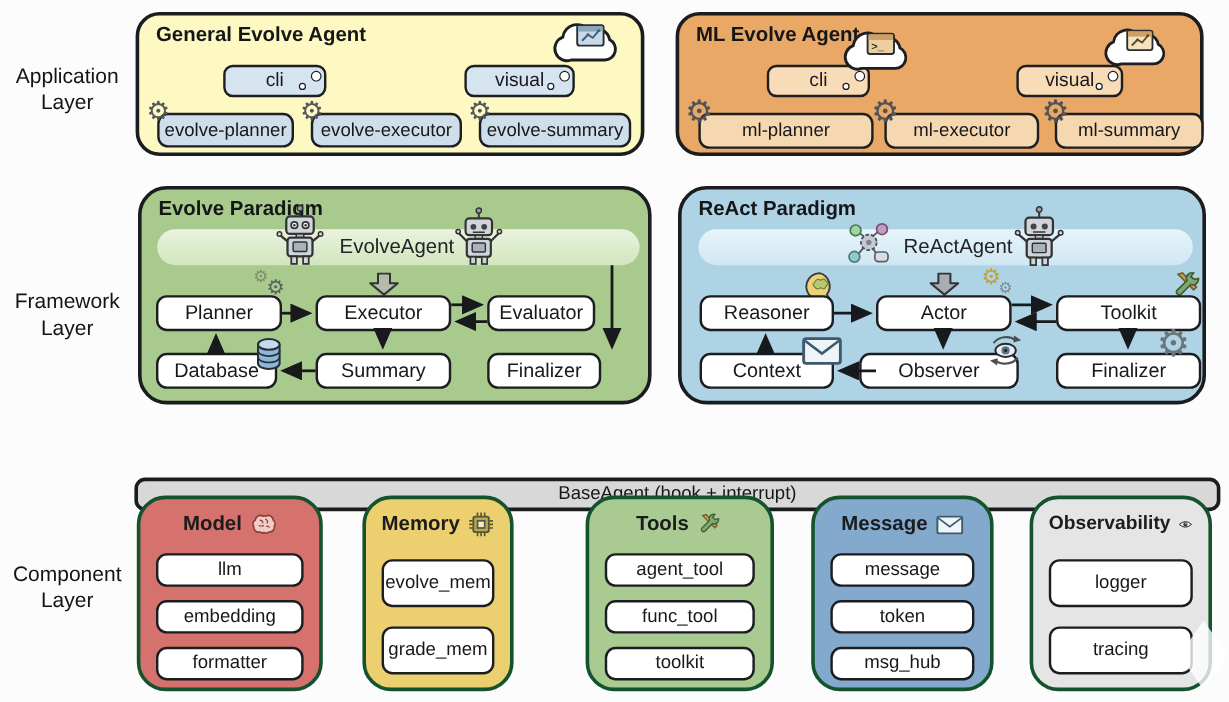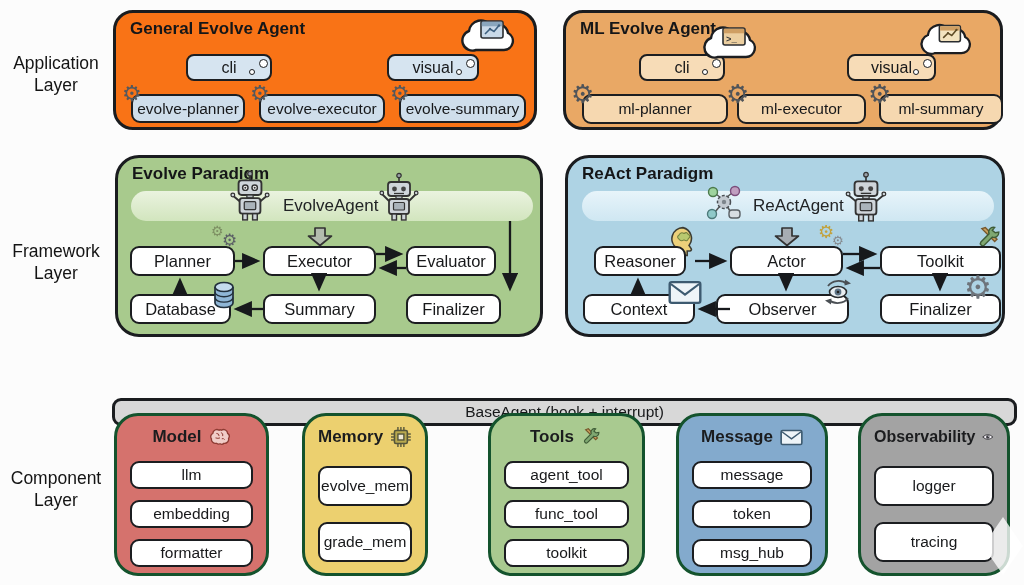--- a/index.html
+++ b/index.html
@@ -5,21 +5,21 @@
   html,body{margin:0;padding:0;background:#fdfdfd;}
   .canvas{position:relative;width:1024px;height:585px;background:#fcfcfc;overflow:hidden;
           font-family:"Liberation Sans",sans-serif;color:#17181a;}
 
   
   .layer-label{position:absolute;left:0;width:112px;text-align:center;font-size:17.5px;
                font-weight:500;line-height:22px;white-space:pre-line;color:#141414;}
 
   
   .app-box{position:absolute;top:10px;height:120px;border:3px solid #1a1c1f;border-radius:20px;box-sizing:border-box;}
-  .app-box.general{left:113px;width:424px;background:#f97316;}
+  .app-box.general{left:113px;width:424px;background:#fef9c3;}
   .app-box.ml{left:563px;width:440px;background:#e9a865;}
   .box-title{position:absolute;left:14px;top:6px;font-size:17px;font-weight:600;color:#151618;}
   .pill{position:absolute;top:41px;height:27px;border:2.4px solid #1c1e21;border-radius:8px;
         box-sizing:border-box;display:flex;align-items:center;justify-content:center;font-size:16px;}
   .general .pill{background:#d6e4f0;}
   .ml .pill{background:#f7dcb7;}
   .dot{position:absolute;background:#fff;border:1.8px solid #1c1e21;border-radius:50%;box-sizing:border-box;}
   .dot-sm{width:6px;height:6px;right:15px;bottom:4px;}
   .dot-lg{width:9px;height:9px;right:2px;top:3px;}
   .module{position:absolute;top:81px;height:29px;border:2.4px solid #1c1e21;border-radius:9px;
@@ -49,21 +49,21 @@
             border:3px solid #1a1c1f;border-radius:9px;box-sizing:border-box;
             display:flex;align-items:center;justify-content:center;font-size:15.5px;font-weight:400;margin-top:44px;}
 
   
   .comp-card{position:absolute;top:413px;height:163px;border:3px solid #14532d;border-radius:24px;
              box-sizing:border-box;padding:8px 13px 0;display:flex;flex-direction:column;}
   .comp-card.model{left:114px;width:155px;background:#d5726d;}
   .comp-card.memory{left:302px;width:126px;background:#ecd06f;}
   .comp-card.tools{left:488px;width:157px;background:#a9ca90;}
   .comp-card.message{left:676px;width:152px;background:#83aacd;}
-  .comp-card.observability{left:858px;width:152px;background:#a3a3a3;}
+  .comp-card.observability{left:858px;width:152px;background:#e5e5e5;}
   .comp-header{display:flex;align-items:center;justify-content:center;gap:7px;height:26px;
                font-size:17px;font-weight:600;color:#1b1c1e;}
   .comp-item{height:28px;margin-top:11px;background:#fff;border:2.6px solid #1b1d20;border-radius:9px;
              box-sizing:border-box;display:flex;align-items:center;justify-content:center;font-size:15.5px;}
   .comp-card.two .comp-item{height:40px;margin-top:16px;}
 
   .diamond{position:absolute;left:982px;top:516px;}
 </style>
 </head>
 <body>
@@ -298,21 +298,21 @@
     </svg>
 
     <span class="gear" style="left:250px;top:65px;font-size:18px;color:#c2a23c">⚙</span>
     <span class="gear" style="left:264px;top:76px;font-size:13px;color:#85898e">⚙</span>
 
     <svg class="icon-abs" style="left:408px;top:66px" width="28" height="28" viewBox="0 0 24 24">
       <path d="M5 4 l3 -1 10 10 -2 2 z" fill="#c9a05e" stroke="#77572c" stroke-width="1.2"></path>
       <path d="M19.5 7.5 a4 4 0 0 1 -5.5 3.7 L7 18.2 a2 2 0 0 1 -2.8 -2.8 L11.2 8.4 A4 4 0 0 1 16 3 l-2 2.5 2.5 2 3 -0.5 z" fill="#7fa871" stroke="#3f5c37" stroke-width="1.2"></path>
     </svg>
 
-    <div class="fw-node" style="left:26px;top:88px;width:92px;height:30px">
+    <div class="fw-node" style="left:15px;top:88px;width:112px;height:30px">
       <span>Reasoner</span>
     </div>
     <div class="fw-node" style="left:162px;top:88px;width:113px;height:30px">
       <span>Actor</span>
     </div>
     <div class="fw-node" style="left:312px;top:88px;width:121px;height:30px">
       <span>Toolkit</span>
     </div>
     <div class="fw-node" style="left:15px;top:136px;width:112px;height:30px">
       <span>Context</span>

